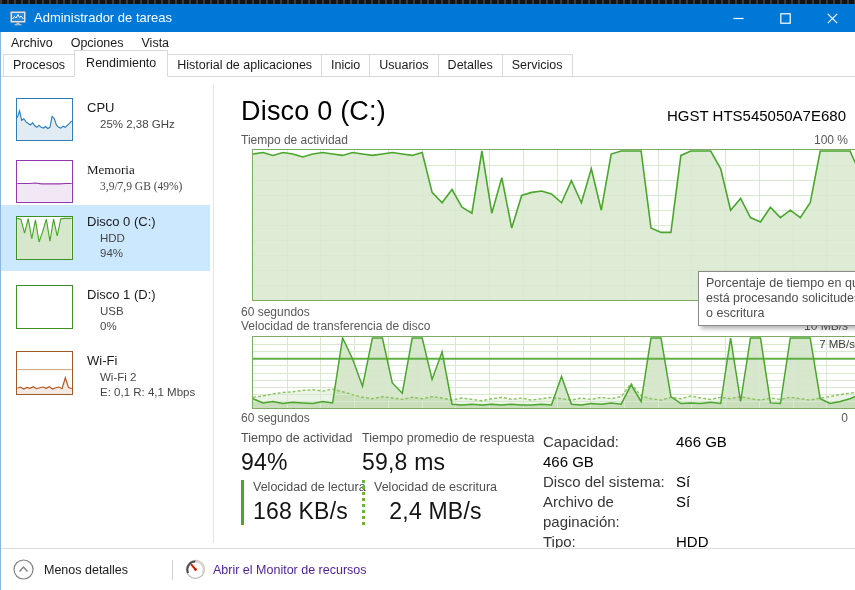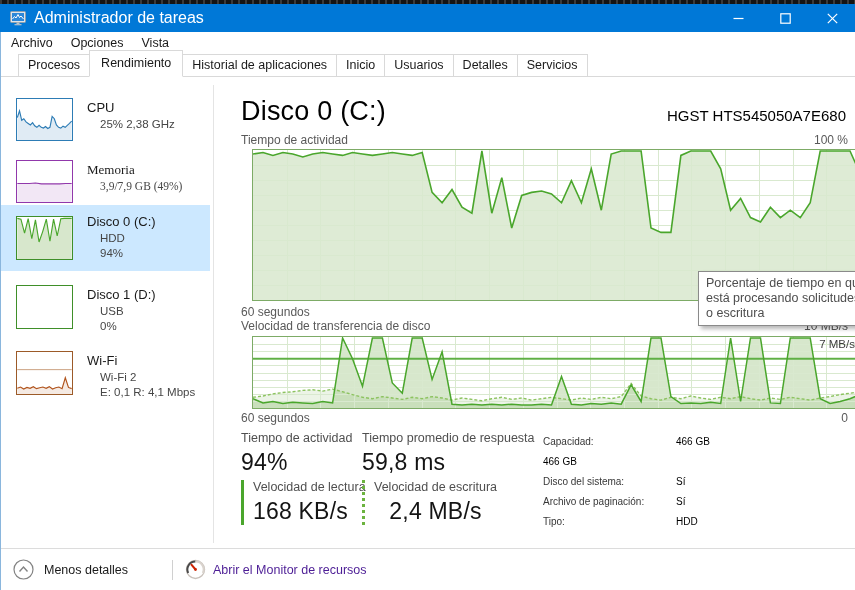--- a/index.html
+++ b/index.html
@@ -9,29 +9,29 @@
     font-family:"Liberation Sans",sans-serif;overflow:hidden;
     -webkit-font-smoothing:antialiased;
   }
   
   .sliver{position:absolute;left:0;top:0;width:855px;height:4px;background:
     repeating-linear-gradient(90deg,#3a3a3a 0 2px,#141414 2px 7px);}
   
   .titlebar{position:absolute;left:0;top:4px;width:855px;height:28px;background:#0078d7;}
   .titlebar .appicon{position:absolute;left:10px;top:6px;width:16px;height:16px;}
   .titlebar .title{position:absolute;left:34px;top:0;height:28px;line-height:28px;
-    color:#fff;font-size:16px;}
+    color:#fff;font-size:13px;}
   .wc{position:absolute;top:0;height:28px;width:46px;display:flex;align-items:center;justify-content:center;cursor:default;}
   .wc-min{right:94px;}.wc-max{right:47px;}.wc-close{right:0;}
   
   .menubar{position:absolute;left:0;top:32px;width:855px;height:21px;background:#fff;display:flex;align-items:center;}
   .menubar span{padding:0 9px;font-size:12.5px;color:#1a1a1a;}
   .menubar span:first-child{margin-left:2px;}
   
-  .tabbar{position:absolute;left:0;top:53px;width:855px;height:24px;border-bottom:1px solid #d9d9d9;display:flex;align-items:flex-end;padding-left:18px;}
+  .tabbar{position:absolute;left:0;top:53px;width:855px;height:24px;border-bottom:1px solid #d9d9d9;display:flex;align-items:flex-end;padding-left:3px;}
   .tab{font-size:12.5px;color:#1a1a1a;background:#fff;border:1px solid #d9d9d9;border-bottom:none;
     padding:3px 9px 4px;margin-right:-1px;position:relative;}
   .tab.active{padding:5px 11px 6px;margin-bottom:-1px;border-bottom:1px solid #fff;z-index:2;}
   
   .edge-l{position:absolute;left:0;top:32px;bottom:0;width:1px;background:#8ab6dd;z-index:9;}
   
   .side-item{position:absolute;left:1px;width:209px;display:flex;cursor:default;}
   .side-item.sel{background:#cce8ff;}
   .thumb{margin-left:15px;background:#fff;flex:none;}
   .thumb.b-cpu{border:1px solid #2d7cb5;}
@@ -61,21 +61,21 @@
   .stat .lbl{font-size:12.5px;color:#4f4f4f;}
   .stat .val{font-size:23px;font-weight:300;color:#141414;margin-top:4px;letter-spacing:.2px;}
   .stat.barred{padding-left:9px;}
   .stat.bar-solid{border-left:3px solid #4aa62c;}
   .stat.bar-dotted{border-left:3px dotted #6cb33f;text-align:center;}
   #s1{left:241px;top:431px;}
   #s2{left:362px;top:431px;}
   #s3{left:241px;top:480px;}
   #s4{left:362px;top:480px;}
   
-  .details{position:absolute;left:543px;top:432px;font-size:10px;}
+  .details{position:absolute;left:543px;top:432px;font-size:15px;}
   .drow{display:flex;line-height:20px;}
   .drow .dl{width:133px;color:#373737;}
   .drow .dv{color:#000;}
   
   .footer{position:absolute;left:0;bottom:0;width:855px;height:42px;border-top:1px solid #dcdcdc;background:#fff;}
   .footer .circ{position:absolute;left:13px;top:10px;width:21px;height:21px;}
   .less{position:absolute;left:44px;top:0;height:42px;line-height:42px;font-size:12.5px;color:#1a1a1a;cursor:default;}
   .fdiv{position:absolute;left:172px;top:11px;width:1px;height:20px;background:#d0d0d0;}
   .resicon{position:absolute;left:185px;top:10px;width:21px;height:21px;}
   .reslink{position:absolute;left:213px;top:0;height:42px;line-height:42px;font-size:12.5px;color:#4c1d95;cursor:pointer;}

